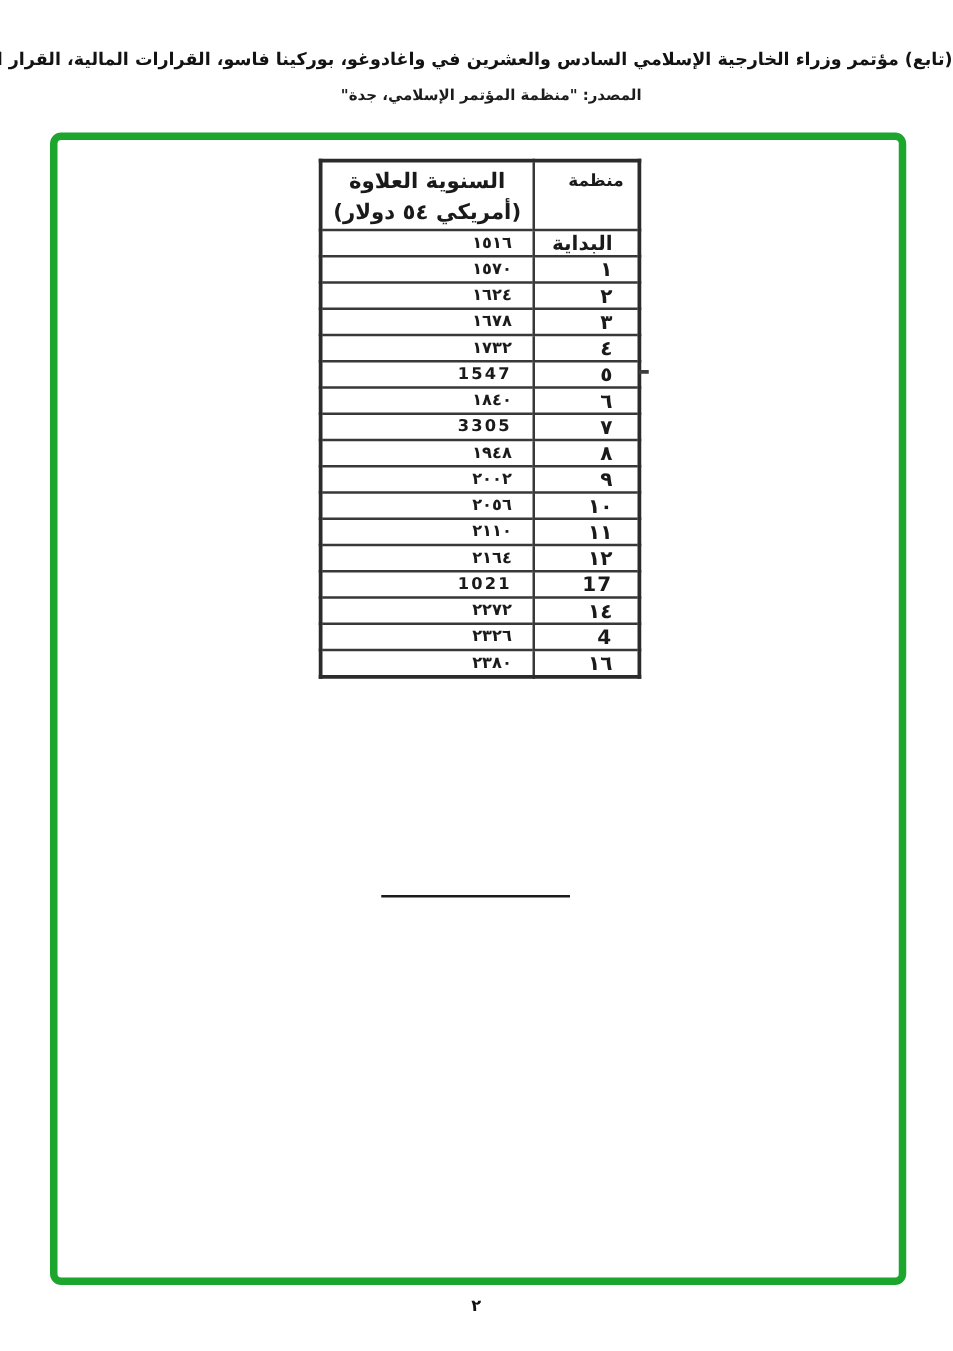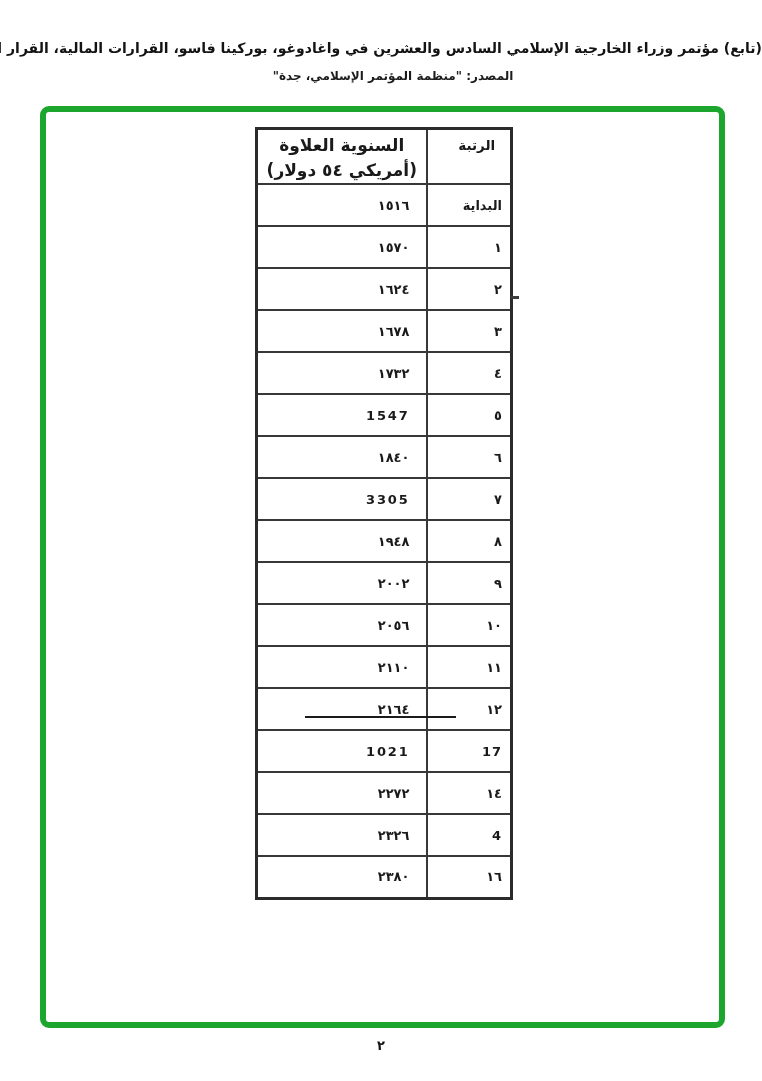--- a/index.html
+++ b/index.html
@@ -49,24 +49,24 @@
   }
   .grade-table { border: 3px solid #2b2b2b; }
   col.c-val  { width: 170px; }
   col.c-rank { width: 85px; }
   th.th-allow { height: 55px; vertical-align: top; padding-top: 3px; }
   .th-line { direction: ltr; text-align: center; font-size: 17px; line-height: 25px; }
   th.th-rank {
     vertical-align: top; padding-top: 7px; padding-left: 16px;
     text-align: center; font-size: 13.5px;
   }
-  td { height: 42px; }
+  td { height: 18px; }
   td.rank {
     direction: ltr; text-align: right;
-    padding-right: 8px; font-size: 13px;
+    padding-right: 20px; font-size: 16px;
     letter-spacing: 1px;
   }
   td.val {
     direction: ltr; text-align: right;
     padding-right: 16px; font-size: 13px;
     letter-spacing: 1.8px;
   }
   .rule {
     position: absolute;
     left: 305px; top: 716px;
@@ -98,21 +98,21 @@
 
   <div class="frame" style="border-color: rgb(28, 166, 45);"></div>
 
   <table class="grade-table" dir="rtl">
     <colgroup>
       <col class="c-rank">
       <col class="c-val">
     </colgroup>
     <thead>
       <tr>
-        <th class="th-rank">الرتبة</th>
+        <th class="th-rank">منظمة</th>
         <th class="th-allow">
           <div class="th-line" dir="ltr">العلاوة‎ السنوية</div>
           <div class="th-line" dir="ltr">(٥٤ دولار‎ أمريكي)</div>
         </th>
       </tr>
     </thead>
     <tbody>
       <tr>
           <td class="rank">البداية</td>
           <td class="val">١٥١٦</td>

